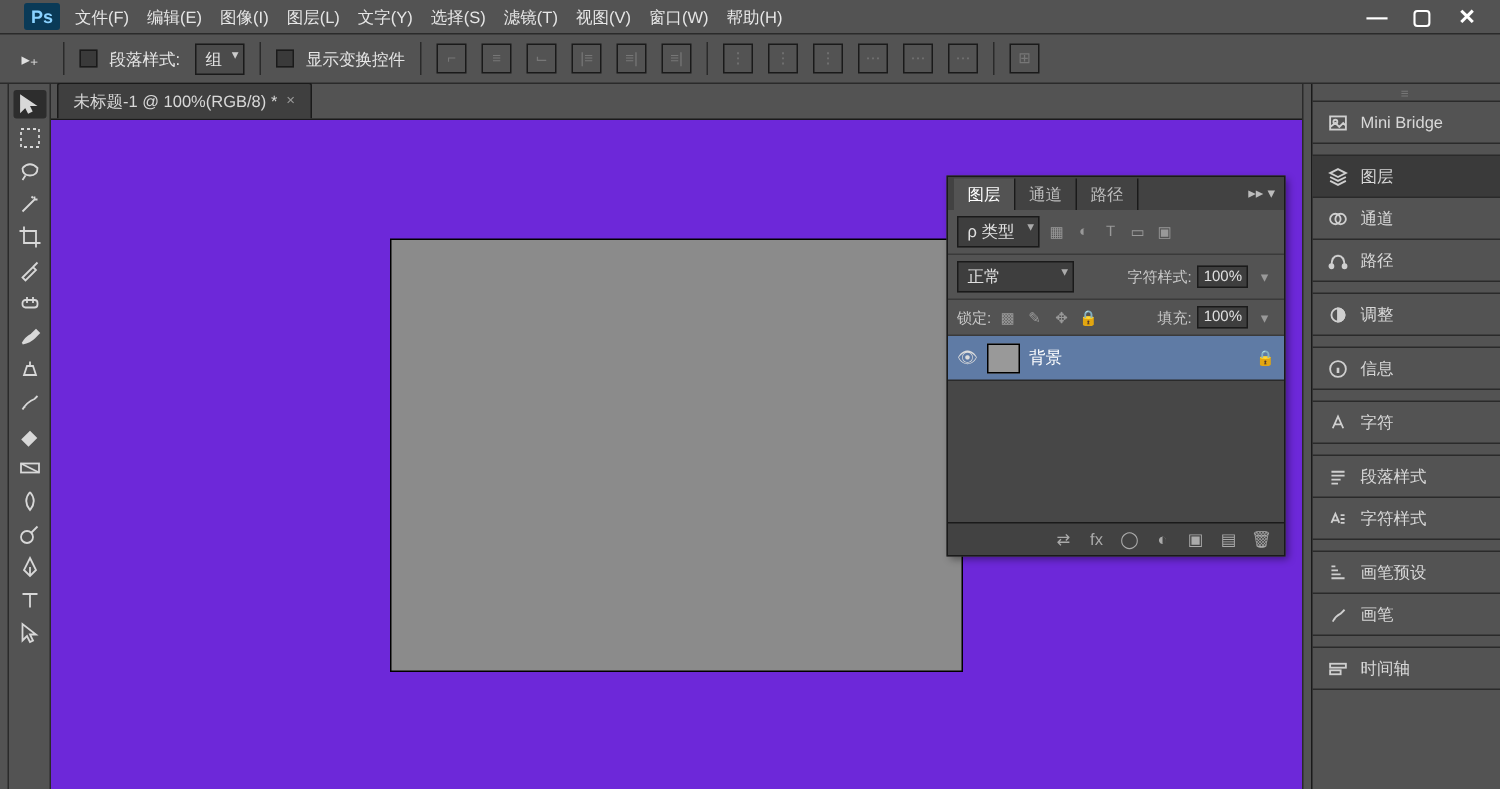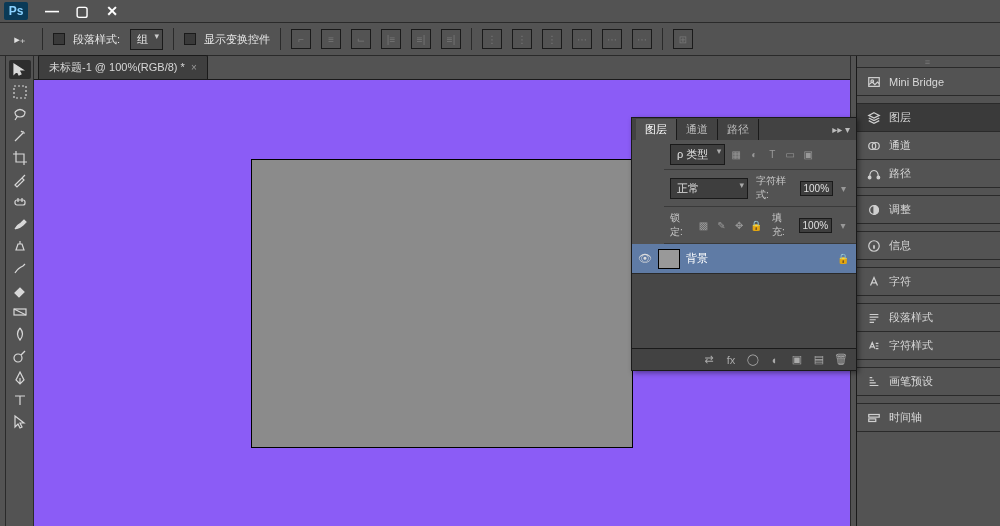--- a/index.html
+++ b/index.html
@@ -1,21 +1,21 @@
 <!DOCTYPE html>
 <html><head>
 <meta charset="utf-8">
 <style>
 * { margin: 0; padding: 0; box-sizing: border-box; font-family: "Microsoft YaHei", Arial, sans-serif; font-size: 11px; user-select: none; }
 body { background: #535353; width: 1000px; height: 526px; overflow: hidden; color: #e6e6e6; }
 .app { display: flex; flex-direction: column; width: 100%; height: 100%; }
 
 
 .titlebar { height: 22px; background: #535353; display: flex; align-items: center; padding: 0 4px; }
-.ps-logo { width: 24px; height: 18px; background: #0a3a57; color: #8ad2ff; font-weight: bold; font-size: 12px; display: flex; align-items: center; justify-content: center; border-radius: 2px; margin-right: 10px; }
+.ps-logo { width: 24px; height: 18px; background: #0a3a57; color: #8ad2ff; font-weight: bold; font-size: 12px; display: flex; align-items: center; justify-content: center; border-radius: 2px; margin-right: 10px; margin-left: 12px; }
 .menu { display: flex; gap: 12px; color: #e6e6e6; flex: 1; }
 .menu-item { cursor: default; }
 .win-controls { display: flex; gap: 2px; background:#535353; padding-right: 4px; }
 .win-btn { width: 28px; height: 18px; background: #535353; display: flex; align-items: center; justify-content: center; color: #fff; font-size: 14px; font-weight: bold; }
 
 
 .options { height: 34px; background: #535353; border-top: 1px solid #2a2a2a; border-bottom: 1px solid #2a2a2a; display: flex; align-items: center; padding: 0 8px; gap: 10px; }
 .opt-icon { width: 24px; height: 22px; display: flex; align-items: center; justify-content: center; color: #e0e0e0; }
 .checkbox { width: 12px; height: 12px; border: 1px solid #1a1a1a; background: #3a3a3a; display:inline-block; margin-right:4px; vertical-align:middle; }
 .opt-label { display:flex; align-items:center; gap:4px; color:#e6e6e6; }
@@ -28,66 +28,78 @@
 .main { flex:1; display:flex; min-height:0; }
 
 
 .tool-outer { width: 6px; background:#535353; border-right:1px solid #2a2a2a; }
 .tools { width: 28px; background:#535353; border-right:1px solid #2a2a2a; display:flex; flex-direction:column; align-items:center; padding:4px 0; gap:3px; }
 .tool { width:22px; height:19px; display:flex; align-items:center; justify-content:center; color:#d8d8d8; font-size:14px; border-radius:2px; }
 .tool svg { width:16px; height:16px; stroke:#d8d8d8; fill:none; stroke-width:1.2; }
 .tool.active { background:#2d2d2d; }
 
 
-.center { flex:1; background:#8b5cf6; display:flex; flex-direction:column; position:relative; min-width:0; }
+.center { flex:1; background:#6d28d9; display:flex; flex-direction:column; position:relative; min-width:0; }
 .doc-tabs { height:24px; background:#535353; border-bottom:1px solid #1a1a1a; display:flex; align-items:flex-end; padding-left:4px; }
 .doc-tab { background:#3f3f3f; color:#d8d8d8; padding:4px 10px; border:1px solid #1a1a1a; border-bottom:none; border-radius:2px 2px 0 0; display:flex; align-items:center; gap:6px; }
 .doc-close { color:#999; font-size:10px; }
 .canvas-wrap { flex:1; display:flex; align-items:center; justify-content:center; position:relative; }
 .canvas { width: 380px; height: 287px; background:#8b8b8b; box-shadow: 0 0 0 1px #000; }
 
 
 .panel-float { position:absolute; top:117px; left:631px; width:226px; height:254px; background:#535353; border:1px solid #1a1a1a; box-shadow:2px 2px 5px rgba(0,0,0,0.4); display:flex; flex-direction:column; }
 .pf-tabs { height:22px; display:flex; align-items:center; gap:0; background:#424242; padding-left:4px; }
 .pf-tab { padding:3px 9px; color:#bcbcbc; font-size:11px; border-right:1px solid #1a1a1a; }
 .pf-tab.active { background:#535353; color:#fff; }
 .pf-tabs .spacer { flex:1; }
 .pf-menu { padding:0 6px; color:#bcbcbc; font-size:10px; }
-.pf-row { display:flex; align-items:center; gap:4px; padding:4px 6px; border-bottom:1px solid #3a3a3a;margin-left:32px; }
+.pf-row { display:flex; align-items:center; gap:4px; padding:4px 6px; border-bottom:1px solid #3a3a3a; }
 .pf-select { flex:0 0 auto; background:#3e3e3e; border:1px solid #1a1a1a; padding:2px 16px 2px 6px; min-width:50px; position:relative; color:#e0e0e0;}
 .pf-select::after{content:"▾"; position:absolute; right:3px; top:1px; font-size:9px; color:#aaa;}
 .pf-row .lbl { color:#c8c8c8; font-size:10px; }
 .pf-row .val { background:#3e3e3e; border:1px solid #1a1a1a; padding:1px 3px; font-size:10px; color:#e0e0e0;}
 .pf-row .mini { width:14px; height:14px; display:flex; align-items:center; justify-content:center; color:#999; font-size:10px;}
 .pf-layers { flex:1; background:#474747; overflow:hidden; }
 .layer-item { height:30px; background:#5f7ba5; display:flex; align-items:center; gap:6px; padding:0 6px; border-bottom:1px solid #2a2a2a; }
 .eye { width:14px; font-size:11px; color:#ddd; }
 .thumb { width:22px; height:20px; background:#999; border:1px solid #000; }
 .layer-name { color:#fff; flex:1; }
 .lock { color:#ddd; font-size:10px; }
 .pf-footer { height:22px; background:#424242; border-top:1px solid #1a1a1a; display:flex; align-items:center; justify-content:flex-end; gap:8px; padding:0 8px; color:#aaa; font-size:10px; }
 .pf-footer span { width:14px; text-align:center; }
 
 
 .right-gutter { width:6px; background:#535353; border-left:1px solid #2a2a2a; }
-.right { width:144px; background:#535353; border-left:1px solid #1a1a1a; display:flex; flex-direction:column; }
+.right { width:126px; background:#535353; border-left:1px solid #1a1a1a; display:flex; flex-direction:column; }
 .r-grip { height:12px; display:flex; align-items:center; justify-content:center; color:#777; border-bottom:1px solid #2a2a2a; }
 .r-grip::before{ content:"≡"; font-size:9px; letter-spacing:2px; }
 .r-item { height:28px; display:flex; align-items:center; gap:8px; padding:0 10px; color:#d8d8d8; border-bottom:1px solid #2a2a2a; }
 .r-item svg { width:14px; height:14px; stroke:#cfcfcf; fill:none; stroke-width:1.4; flex-shrink:0; }
 .r-item.sel { background:#3a3a3a; }
 .r-block-gap { height:8px; border-bottom:1px solid #2a2a2a; }
 </style>
 </head>
 <body>
 
 <div class="app">
 
   <div class="titlebar">
     <div class="ps-logo">Ps</div>
+    <div class="menu">
+      <span class="menu-item">文件(F)</span>
+      <span class="menu-item">编辑(E)</span>
+      <span class="menu-item">图像(I)</span>
+      <span class="menu-item">图层(L)</span>
+      <span class="menu-item">文字(Y)</span>
+      <span class="menu-item">选择(S)</span>
+      <span class="menu-item">滤镜(T)</span>
+      <span class="menu-item">视图(V)</span>
+      <span class="menu-item">窗口(W)</span>
+      <span class="menu-item">帮助(H)</span>
+    </div>
     <div class="win-controls">
       <div class="win-btn">—</div>
       <div class="win-btn">▢</div>
       <div class="win-btn">✕</div>
     </div>
   </div>
 
   <div class="options">
     <div class="opt-icon">▸₊</div>
     <div class="opt-sep"></div>
@@ -293,20 +305,26 @@
             <path d="M3 11 L6 4 L9 11 M4 9 L8 9 M10 5 L13 5 M10 8 L13 8 M10 11 L13 11"></path>
           </svg>
         <span>字符样式</span>
       </div>
       <div class="r-block-gap"></div>
       <div class="r-item">
         <svg viewBox="0 0 16 16">
             <path d="M3 3 L6 3 M3 6 L8 6 M3 9 L10 9 M3 12 L13 12"></path>
           </svg>
         <span>画笔预设</span>
+      </div>
+      <div class="r-item">
+        <svg viewBox="0 0 16 16">
+            <path d="M4 13 Q6 9 10 7 L13 4 M4 13 Q5 11 6 11"></path>
+          </svg>
+        <span>画笔</span>
       </div>
       <div class="r-block-gap"></div>
       <div class="r-item">
         <svg viewBox="0 0 16 16">
             <rect x="2" y="4" width="12" height="3"></rect>
             <rect x="2" y="9" width="8" height="3"></rect>
           </svg>
         <span>时间轴</span>
       </div>
     </div>

